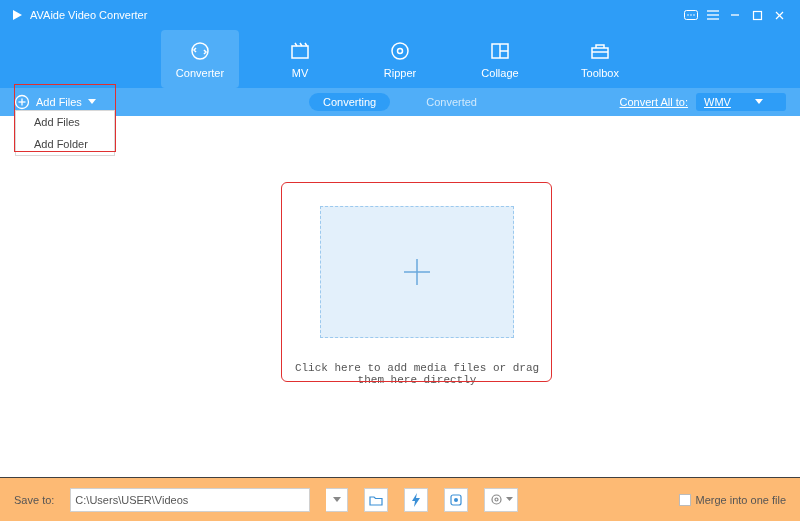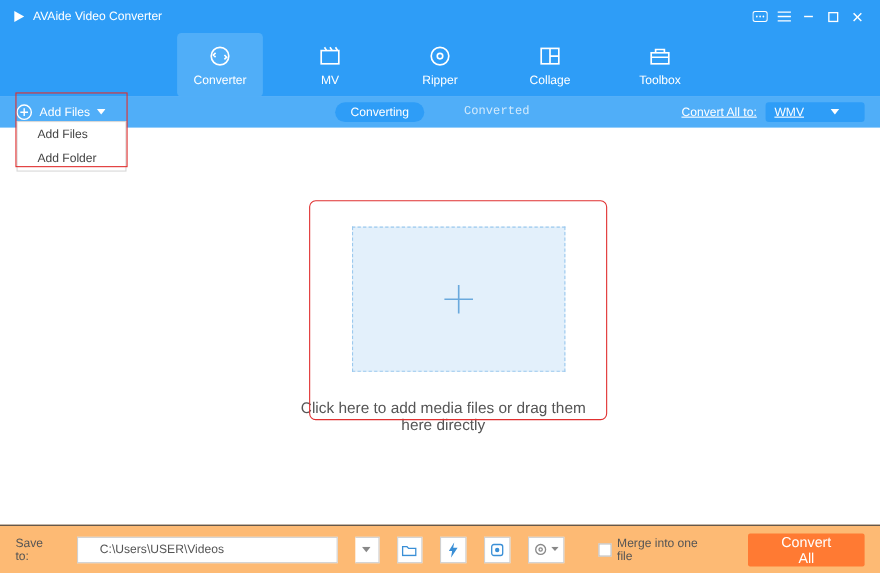--- a/index.html
+++ b/index.html
@@ -15,40 +15,40 @@
 .maintabs { height: 58px; background: #2e9df7; display: flex; align-items: stretch; justify-content: center; gap: 22px; }
 .maintab { width: 78px; display: flex; flex-direction: column; align-items: center; justify-content: center; color: #fff; font-size: 11px; gap: 5px; cursor: pointer; border-radius: 4px; }
 .maintab.active { background: #50aef8; }
 .maintab .tab-icon { width: 22px; height: 22px; display: flex; align-items: center; justify-content: center; }
 
 
 .subbar { height: 28px; background: #50aef8; display: flex; align-items: center; padding: 0 14px; color: #fff; font-size: 11px; }
 .addfiles { display: flex; align-items: center; gap: 6px; cursor: pointer; }
 .subbar .center { position: absolute; left: 50%; transform: translateX(-50%); display: flex; align-items: center; gap: 12px; }
 .pill { background: #2e9df7; color: #fff; padding: 3px 14px; border-radius: 10px; font-size: 11px; cursor: pointer; }
-.pill.inactive { background: transparent; color: #d0e9fc; margin-left: 10px; font-family: Liberation Mono, monospace; }
+.pill.inactive { background: transparent; color: #d0e9fc; margin-left: 10px; }
 .subbar .right { margin-left: auto; display: flex; align-items: center; gap: 8px; text-decoration: underline; }
 .format-select { background: #2e9df7; color: #fff; padding: 3px 8px; border-radius: 3px; font-size: 11px; display: flex; align-items: center; gap: 24px; cursor: pointer; min-width: 90px; }
 
 
 .hl-add { position: absolute; left: 14px; top: 84px; width: 102px; height: 68px; border: 1px solid #e03030; pointer-events: none; }
 .hl-drop { position: absolute; left: 281px; top: 182px; width: 271px; height: 200px; border: 1px solid #e03030; border-radius: 6px; pointer-events: none; }
 
 
 .add-dd { position: absolute; left: 15px; top: 110px; width: 100px; background: #fff; border: 1px solid #d8d8d8; font-size: 11px; }
 .add-dd .item { padding: 5px 18px; cursor: pointer; color: #444; }
 
 
 .dropzone { position: absolute; left: 320px; top: 206px; width: 194px; height: 132px; border: 1.5px dashed #9cc9ee; background: #e3f0fb; display: flex; align-items: center; justify-content: center; cursor: pointer; }
 .dropzone .plus { color: #6aa9dd; font-size: 34px; font-weight: 200; }
-.drop-text { position: absolute; left: 268px; top: 362px; width: 270px; text-align: center; font-size: 14px; color: #555; }
+.drop-text { position: absolute; left: 282px; top: 362px; width: 270px; text-align: center; font-size: 11px; color: #555; font-family: Liberation Mono, monospace; }
 
 
 .bottombar { position: absolute; left: 0; bottom: 0; right: 0; height: 44px; border-top: 1px solid #404040; background: #fdba74; display: flex; align-items: center; padding: 0 14px; font-size: 11px; color: #555; gap: 16px; }
-.save-path { height: 24px; border: 1px solid #d0d0d0; background: #fff; padding: 0 20px; display: flex; align-items: center; width: 240px; color: #555; }
+.save-path { height: 24px; border: 1px solid #d0d0d0; background: #fff; padding: 0 4px; display: flex; align-items: center; width: 240px; color: #555; }
 .path-dd { height: 24px; width: 22px; border: 1px solid #d0d0d0; border-left: none; background: #fff; display: flex; align-items: center; justify-content: center; cursor: pointer; }
 .small-btn { height: 24px; width: 24px; border: 1px solid #d0d0d0; background: #fff; display: flex; align-items: center; justify-content: center; cursor: pointer; color: #3a8fd6; }
 .merge { margin-left: auto; display: flex; align-items: center; gap: 5px; cursor: pointer; padding-left: 15px; }
 .merge .chk { width: 12px; height: 12px; border: 1px solid #bbb; background: #fff; }
 .convert-all { height: 30px; background: #ff7a33; color: #fff; border: none; padding: 0 22px; font-size: 13px; border-radius: 2px; cursor: pointer; margin-left: 14px; }
 
 svg { display: block; }
 </style>
 </head>
 <body>
@@ -237,14 +237,13 @@
     <span style="margin-left:3px;">
       <svg width="7" height="5" viewBox="0 0 7 5">
           <polygon points="0,0 7,0 3.5,4" fill="#888"></polygon>
         </svg>
     </span>
   </div>
   <div class="merge">
     <span class="chk"></span>
     <span>Merge into one file</span>
   </div>
-  <button class="convert-all">Convert All</button>
 </div>
 
 </body></html>

